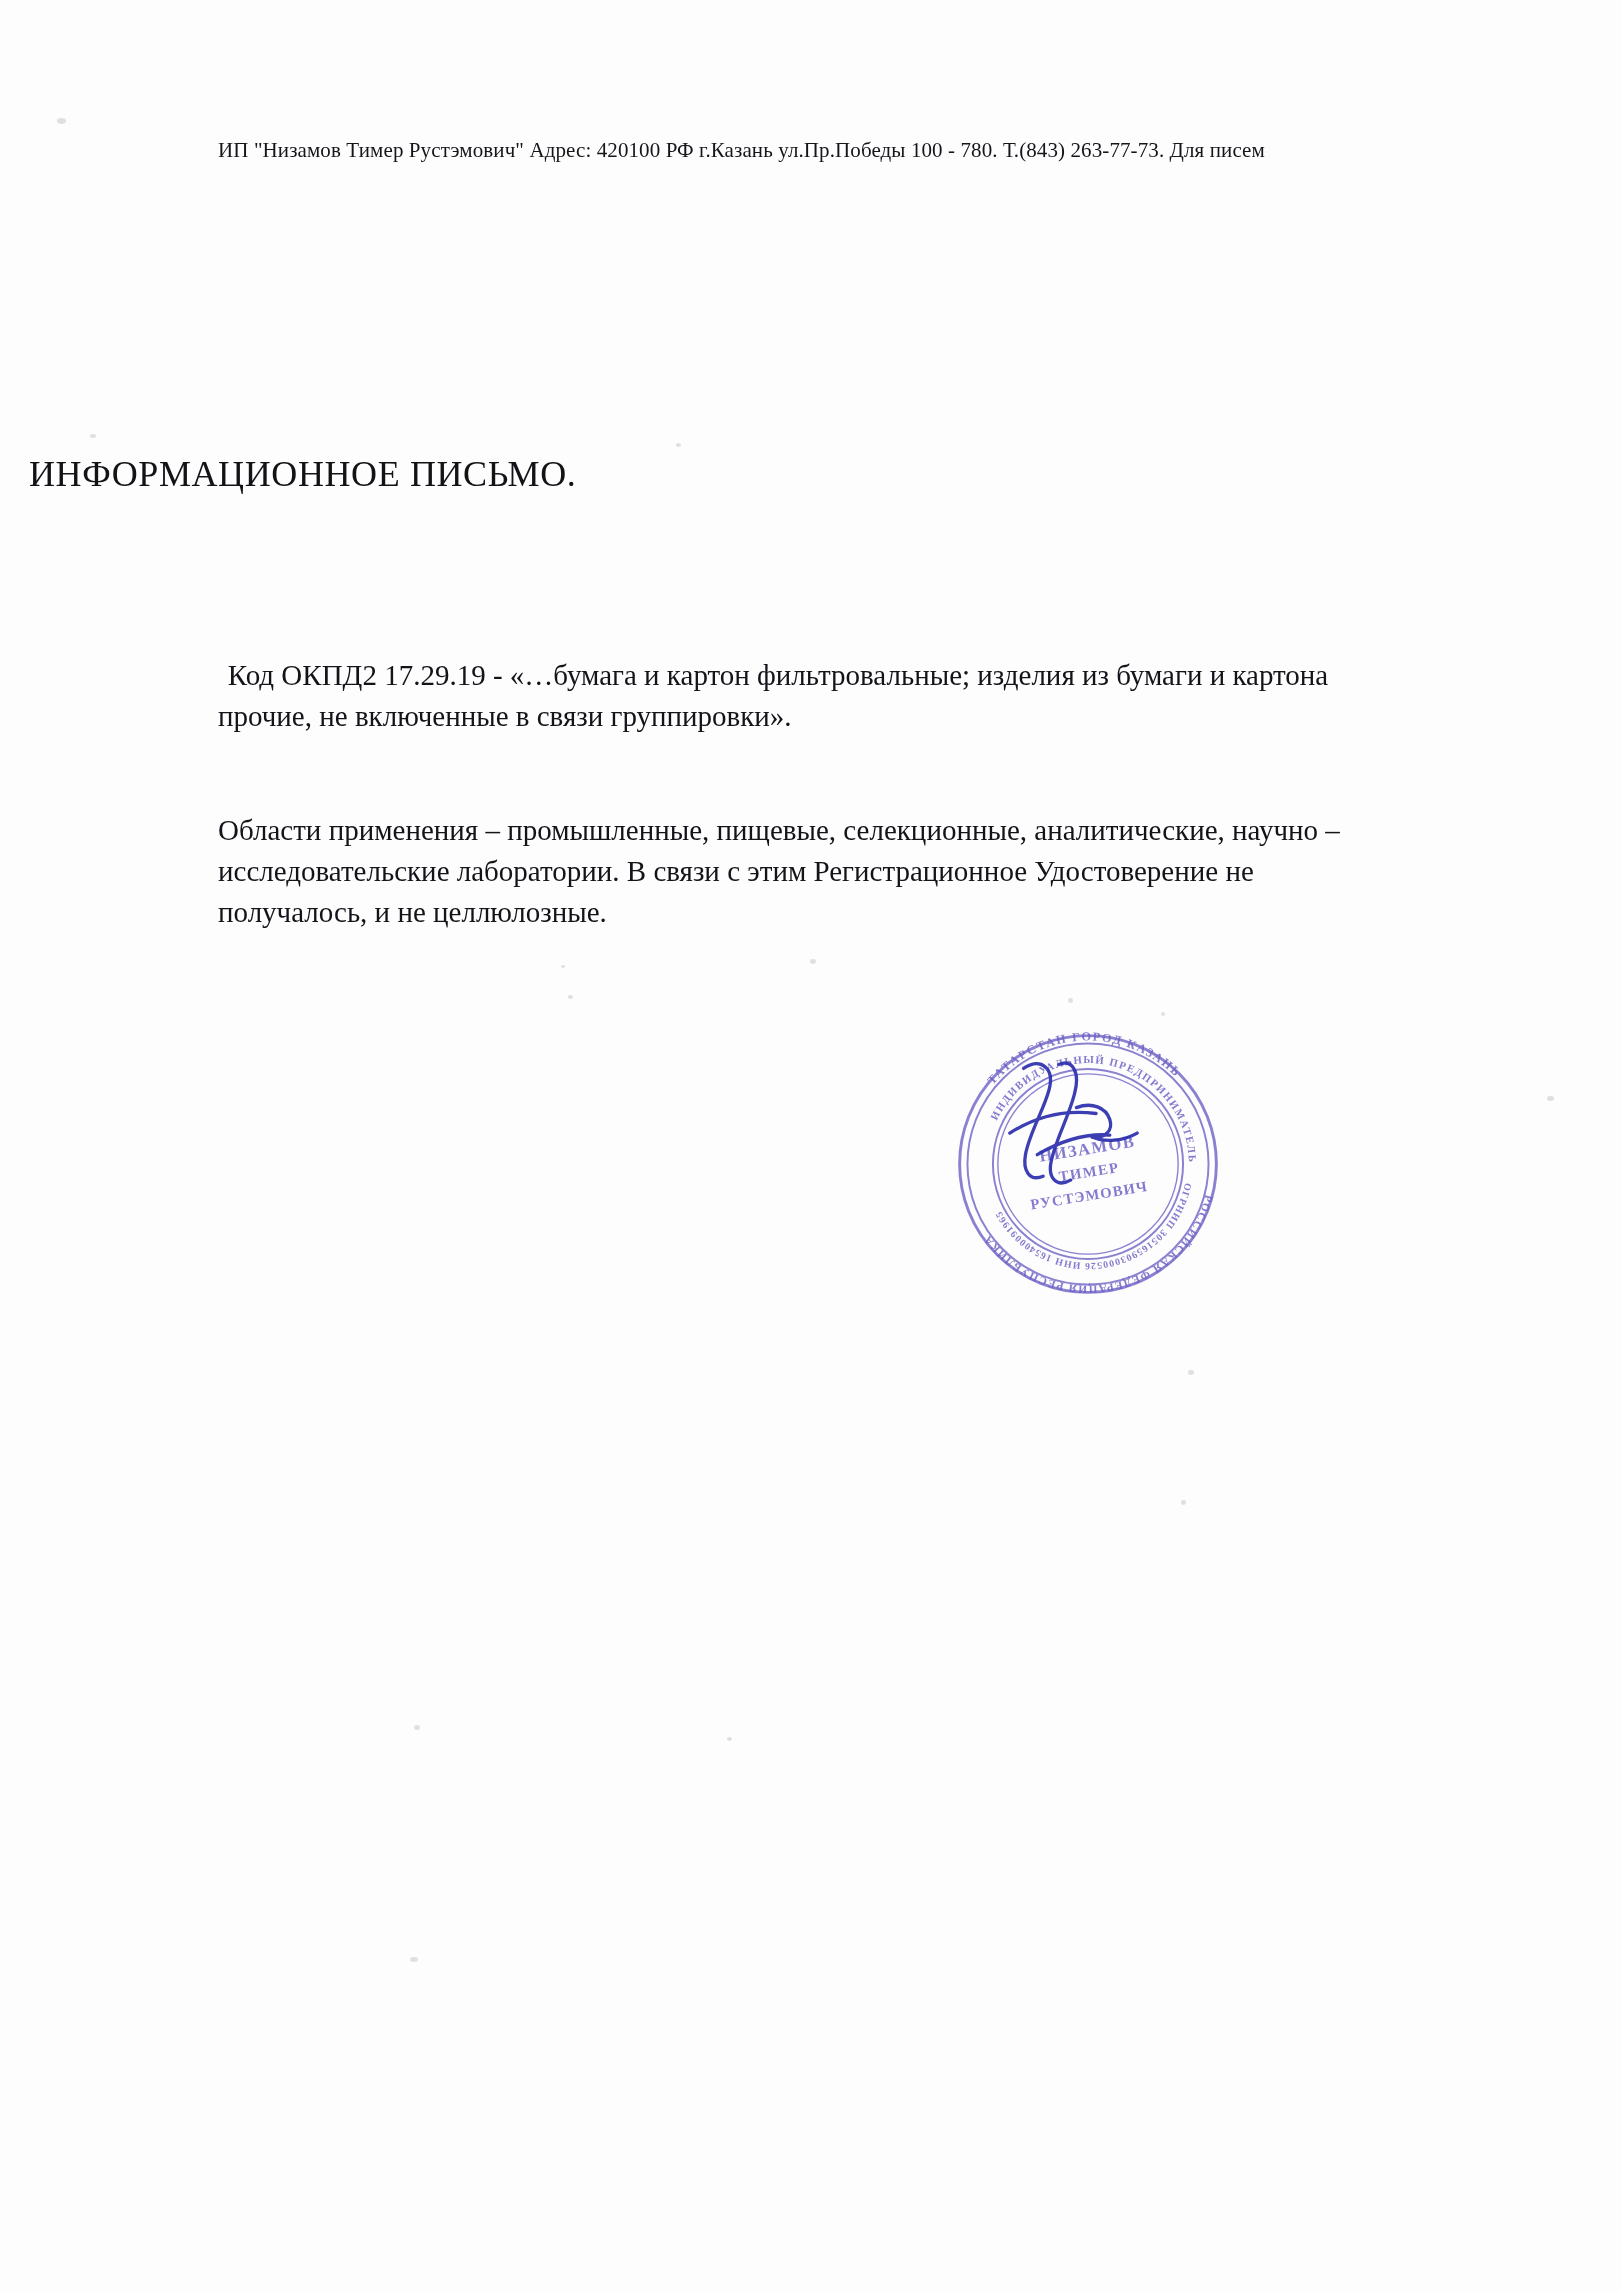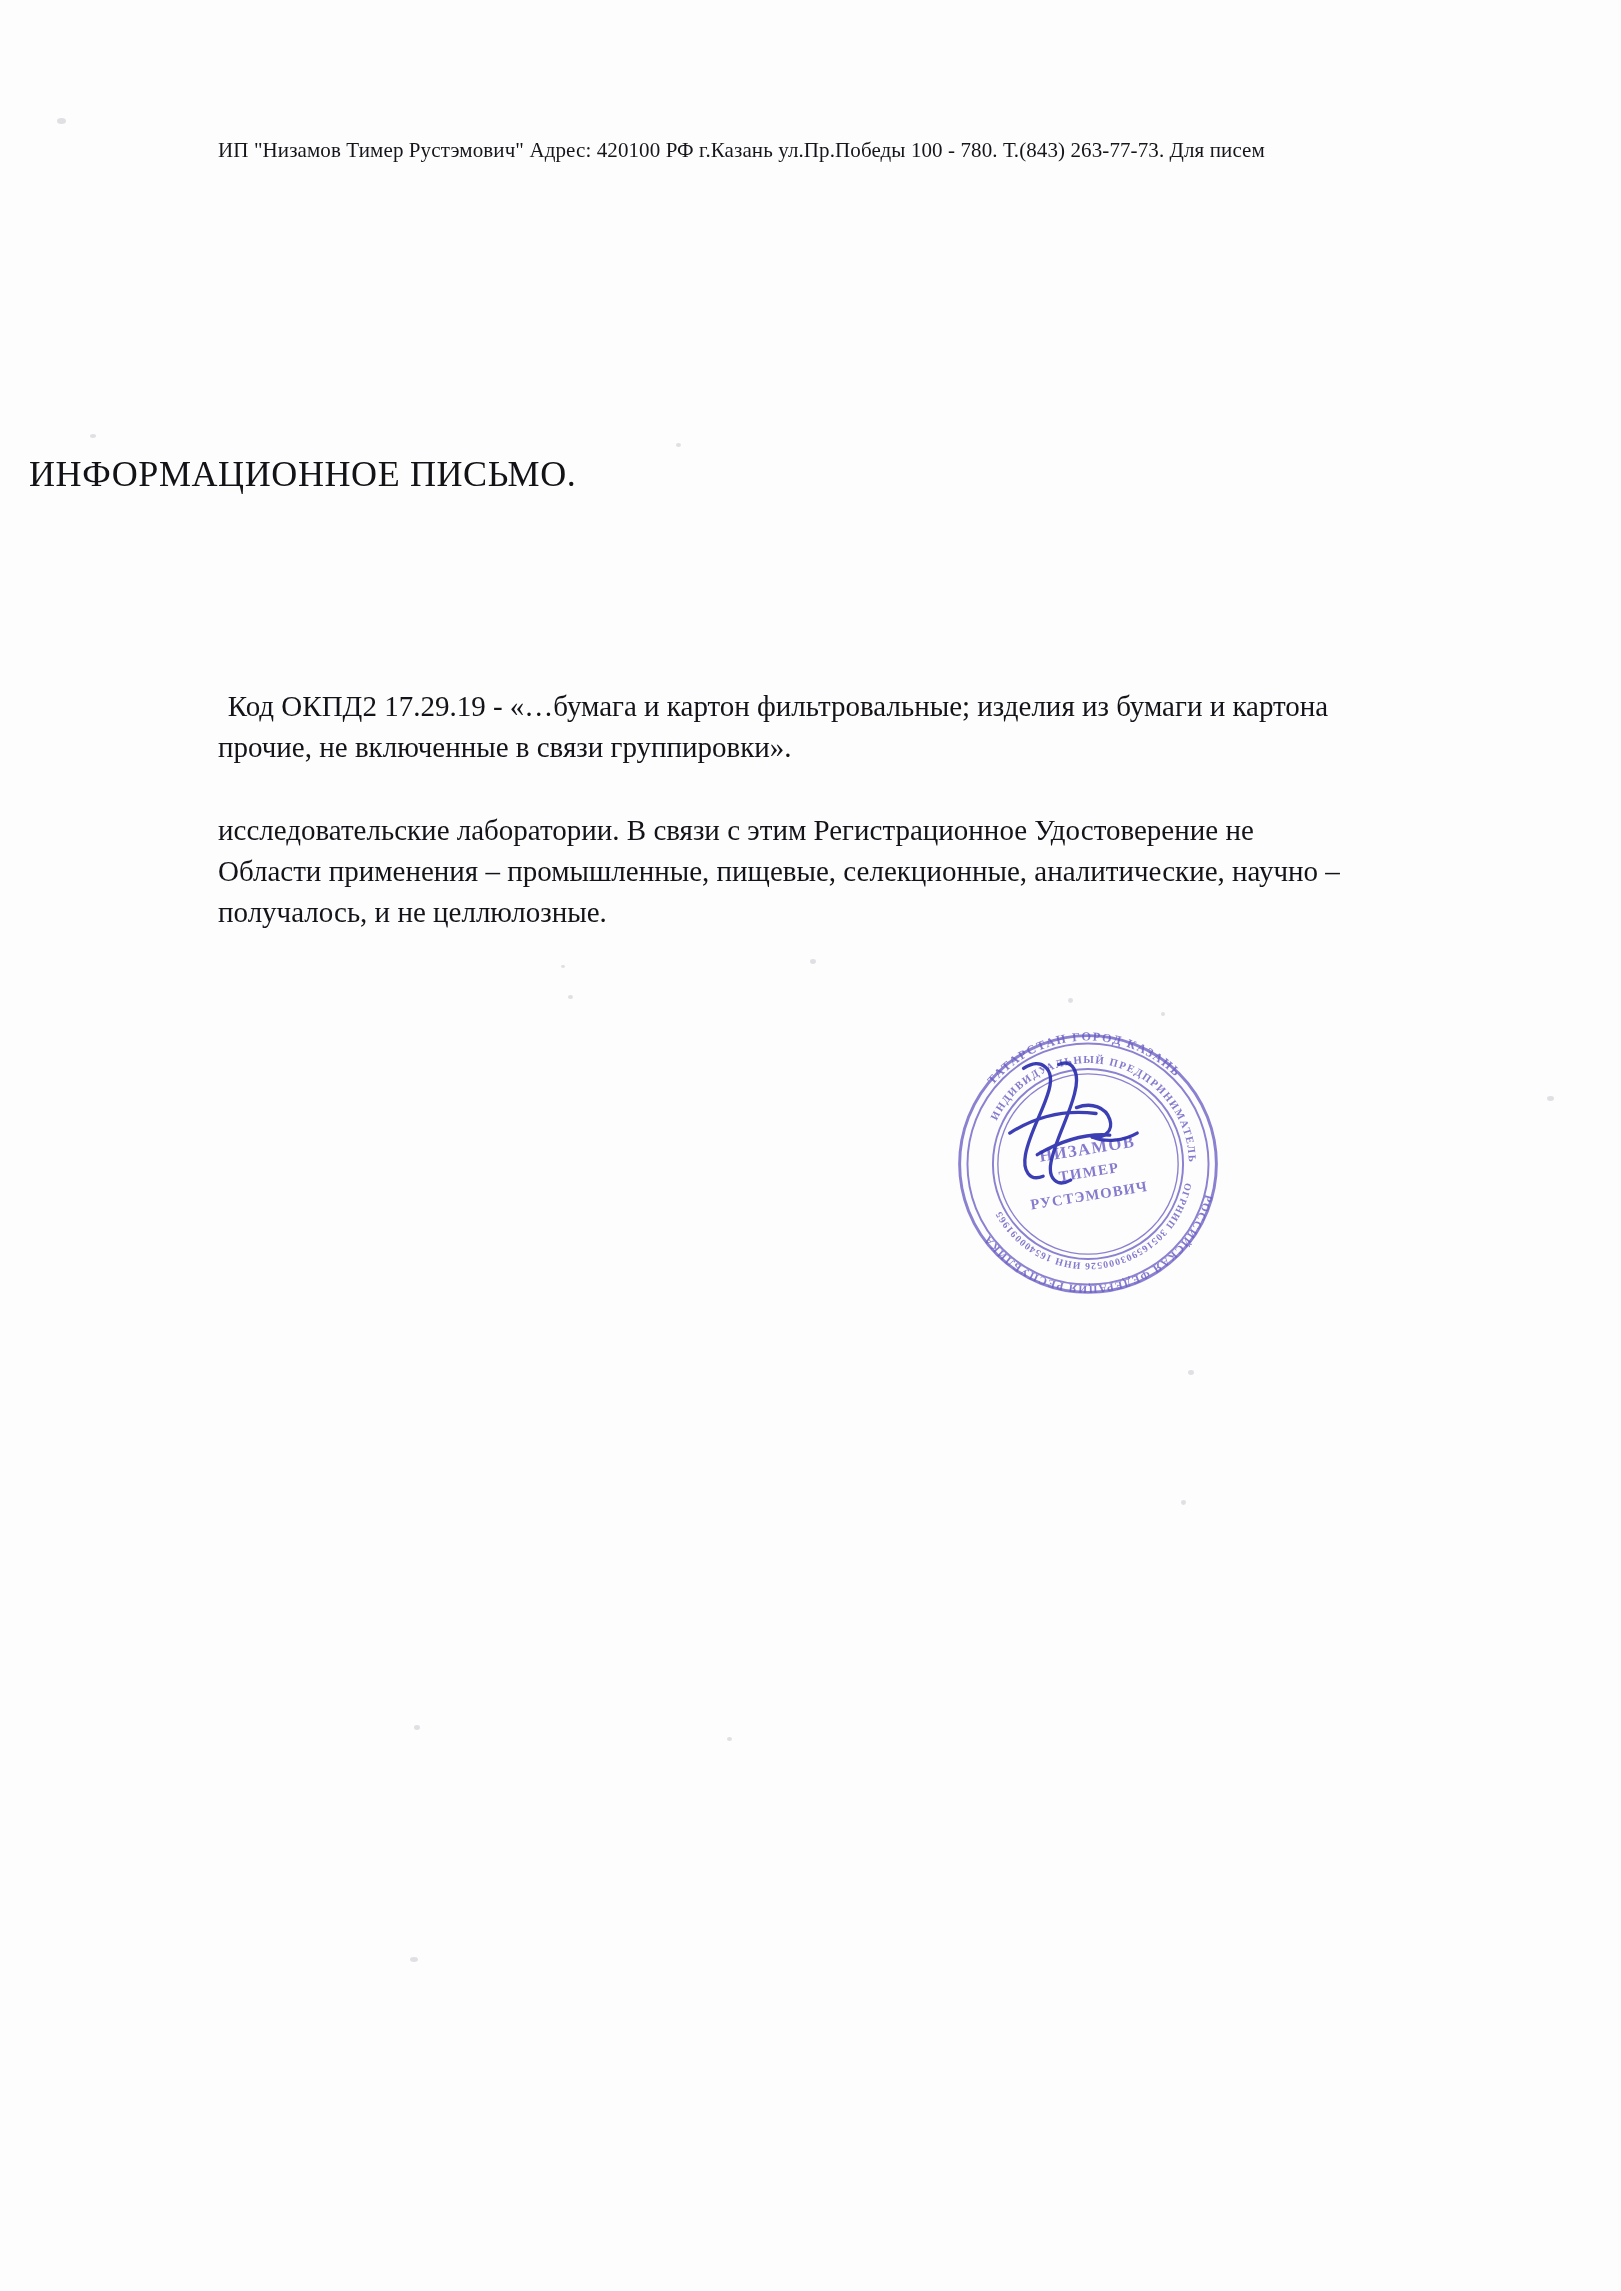--- a/index.html
+++ b/index.html
@@ -131,27 +131,27 @@
   <div class="letterhead">
     <div>ИП "Низамов Тимер Рустэмович" Адрес: 420100 РФ г.Казань ул.Пр.Победы 100 - 780. Т.(843) 263-77-73. Для писем</div>
   </div>
 
   <div class="doc-title">
     <span class="t">ИНФОРМАЦИОННОЕ ПИСЬМО.</span>
   </div>
 
 
   <div class="body-block p2">
-    <div style="padding-left:9.8px;margin-top:31px;">Код ОКПД2 17.29.19 -  «…бумага и картон фильтровальные; изделия из бумаги и картона</div>
+    <div style="padding-left:9.8px;">Код ОКПД2 17.29.19 -  «…бумага и картон фильтровальные; изделия из бумаги и картона</div>
     <div>прочие, не включенные в связи группировки».</div>
   </div>
 
   <div class="body-block p3">
+    <div>Области применения – промышленные, пищевые, селекционные, аналитические, научно –</div>
     <div>исследовательские  лаборатории. В связи с этим Регистрационное Удостоверение не</div>
-    <div>Области применения – промышленные, пищевые, селекционные, аналитические, научно –</div>
     <div>получалось, и не целлюлозные.</div>
   </div>
 
   <div class="stamp">
     <svg width="294" height="294" viewBox="0 0 300 300" xmlns="http://www.w3.org/2000/svg">
       <defs>
         <path id="arcOuterTop" d="M 150,150 m -126,0 a 126,126 0 0 1 252,0" fill="none"></path>
         <path id="arcOuterBottom" d="M 150,150 m 124,0 a 124,124 0 0 1 -248,0" fill="none"></path>
         <path id="arcInnerTop" d="M 150,150 m -103,0 a 103,103 0 0 1 206,0" fill="none"></path>
         <path id="arcInnerBottom" d="M 150,150 m 101,0 a 101,101 0 0 1 -202,0" fill="none"></path>

